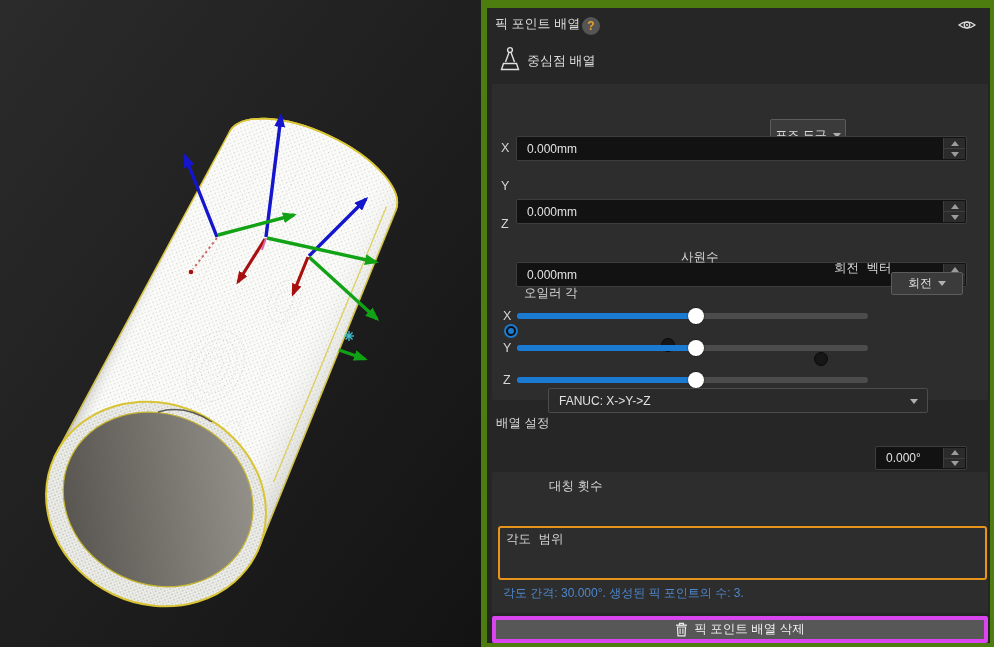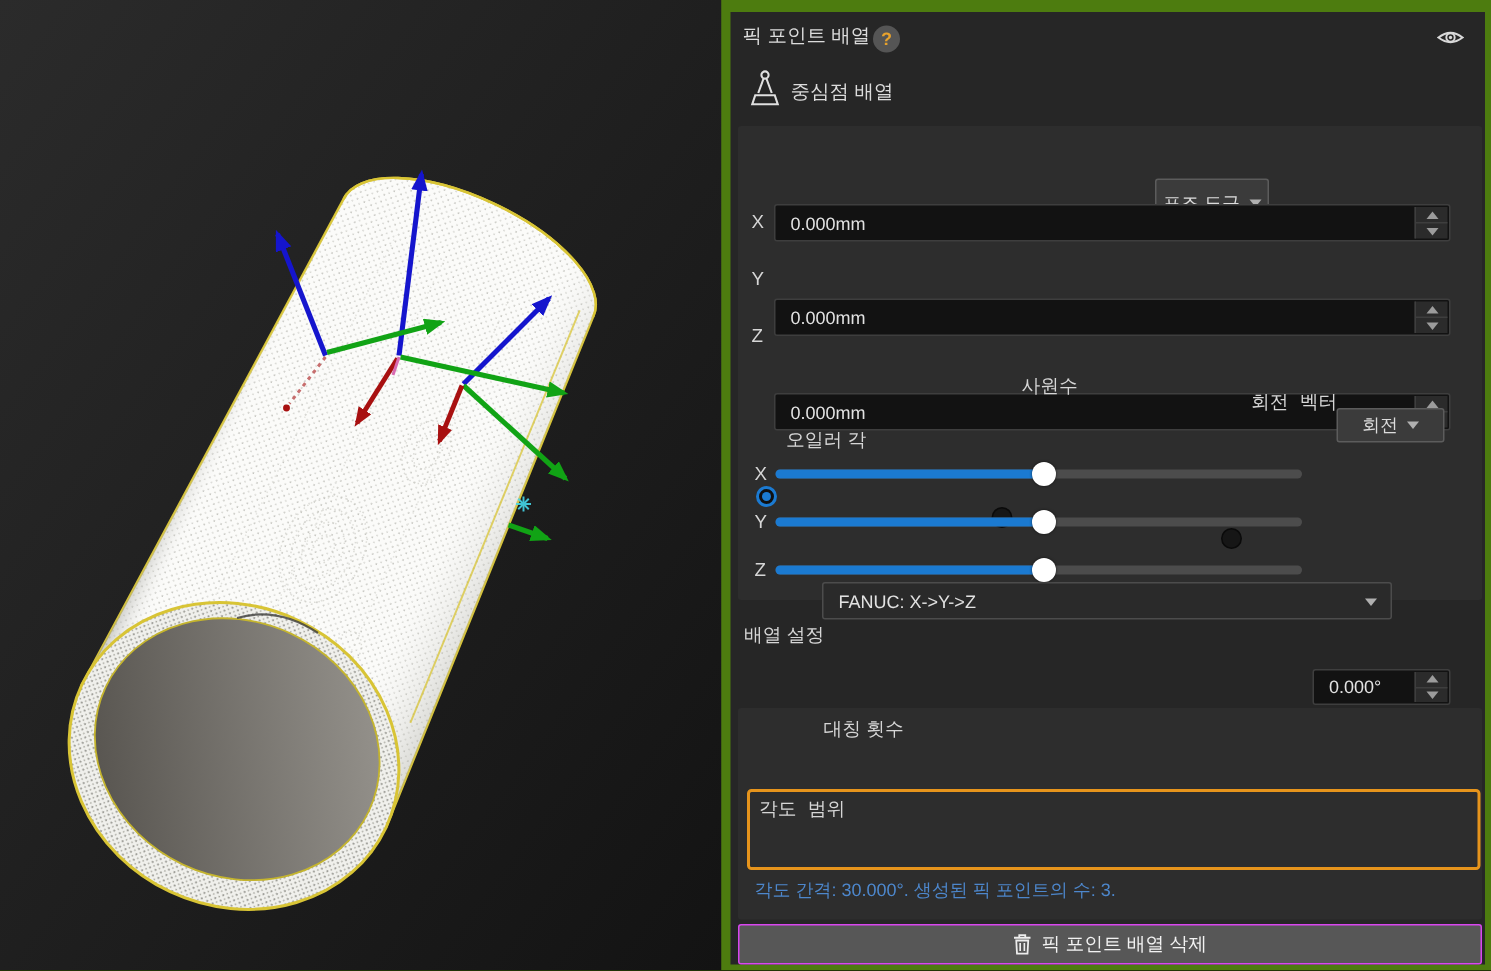--- a/index.html
+++ b/index.html
@@ -38,21 +38,21 @@
          position:relative;}
   .radio.sel{border:2px solid #1b7ad1;background:#101010;}
   .radio.sel .dot{position:absolute;left:50%;top:50%;width:6px;height:6px;margin:-3px 0 0 -3px;
                   border-radius:50%;background:#1b7ad1;}
   .track{position:absolute;height:6px;border-radius:3px;background:#4c4c4c;}
   .fill{position:absolute;left:0;top:0;bottom:0;border-radius:3px;background:#1b7ad1;}
   .thumb{position:absolute;right:-8px;top:50%;width:16px;height:16px;margin-top:-8px;
          border-radius:50%;background:#fff;box-shadow:0 0 2px rgba(0,0,0,.6);}
   .hl-box{border:2px solid #e6941c;border-radius:3px;}
   .status{color:#4d87cc;font-size:12px;white-space:nowrap;}
-  .del-btn{background:#575757;border:1px solid #d946ef;color:#f2f2f2;font-size:12.5px;}
+  .del-btn{background:#575757;border:4px solid #d946ef;color:#f2f2f2;font-size:12.5px;}
 </style>
 </head>
 <body>
 
 <div class="app">
 
   <div class="viewport">
     <svg width="481" height="647" viewBox="0 0 481 647">
       <defs>
         <linearGradient id="bgGrad" x1="0" y1="0" x2="1" y2="1">

